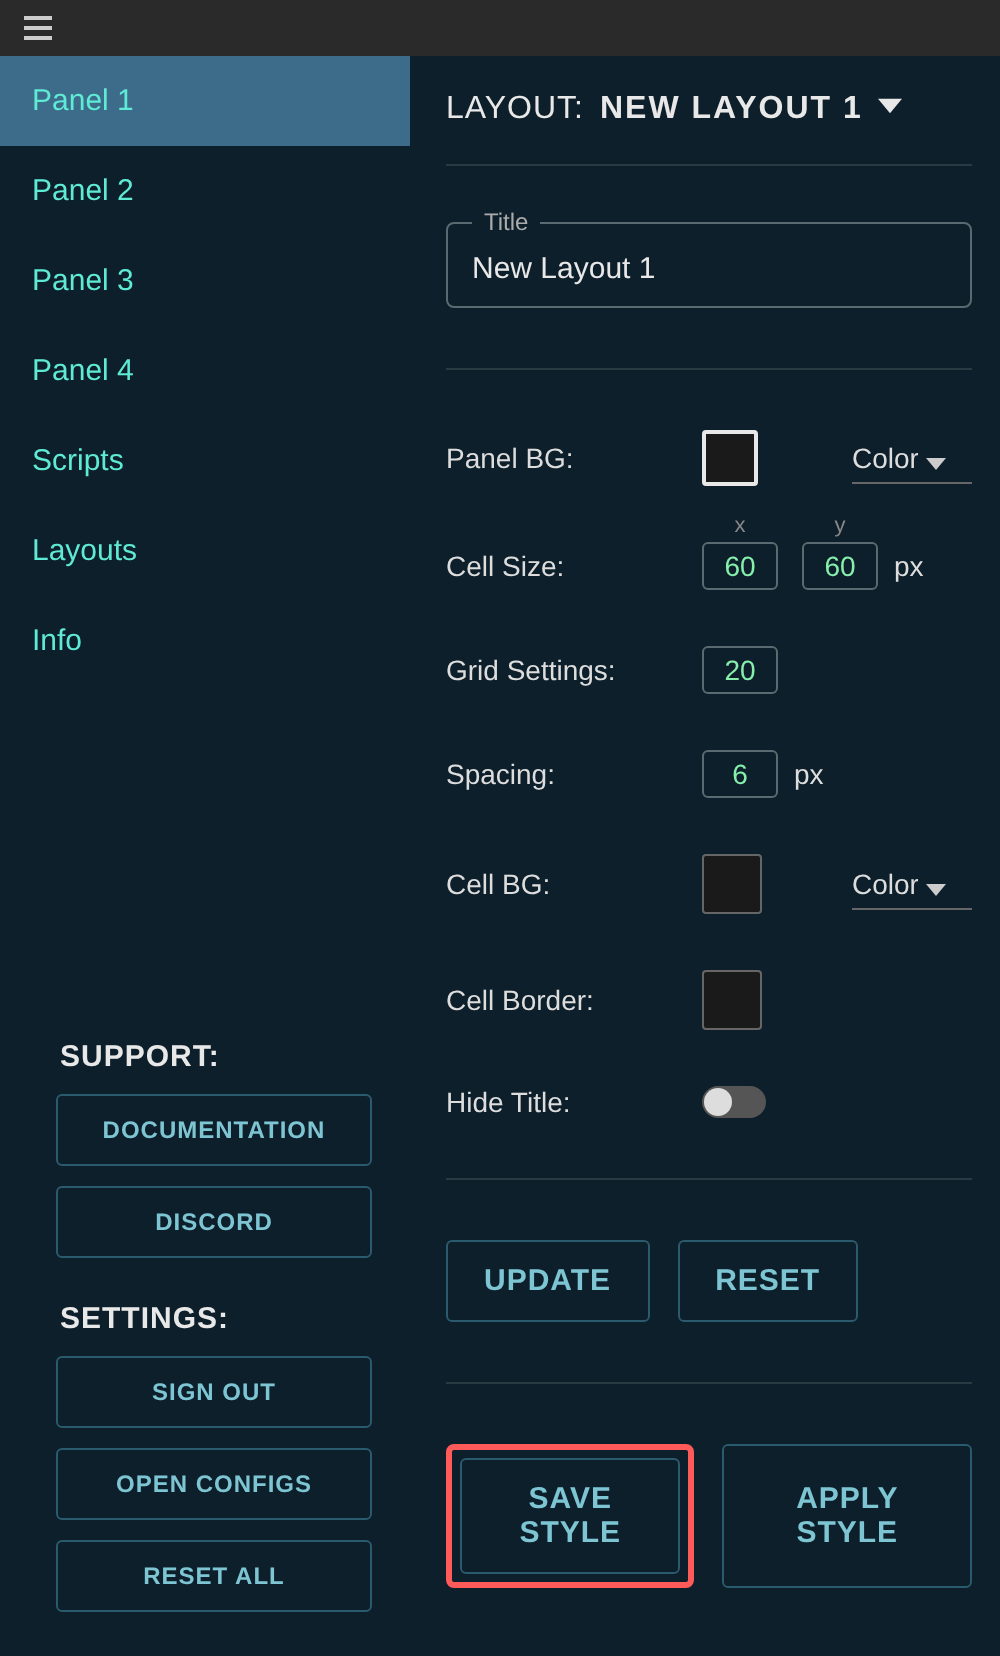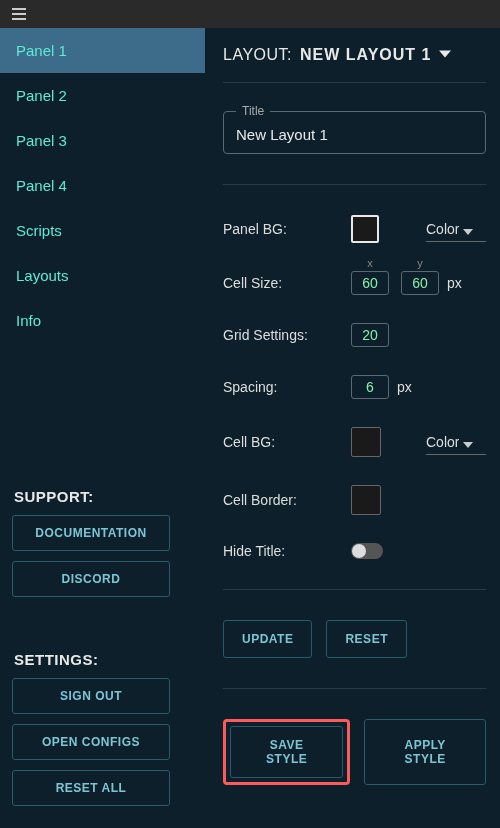--- a/index.html
+++ b/index.html
@@ -36,22 +36,21 @@
 .nav-item {
   padding: 14px 16px;
   font-size: 15px;
   color: #5eead4;
   cursor: pointer;
 }
 .nav-item.active {
   background: #3d6b8a;
 }
 .support-block, .settings-block {
-  padding: 0 12px;
-  margin-top: 32px;
+  padding: 0 28px;
 }
 .support-block { margin-bottom: 12px; }
 .settings-block { padding-bottom: 12px; }
 .block-heading {
   font-size: 15px;
   font-weight: 600;
   letter-spacing: 0.5px;
   margin-bottom: 10px;
   padding-left: 2px;
 }
@@ -171,21 +170,21 @@
   top: 1px; left: 1px;
 }
 .action-row {
   display: flex;
   gap: 14px;
 }
 .act-btn {
   border: 1px solid #2a5a6e;
   background: transparent;
   color: #7ec5d4;
-  font-size: 12px;
+  font-size: 15px;
   font-weight: 600;
   letter-spacing: 0.5px;
   padding: 11px 18px;
   border-radius: 3px;
   cursor: pointer;
 }
 .highlight-box {
   border: 3px solid #ff5a5a;
   border-radius: 4px;
   padding: 4px;

